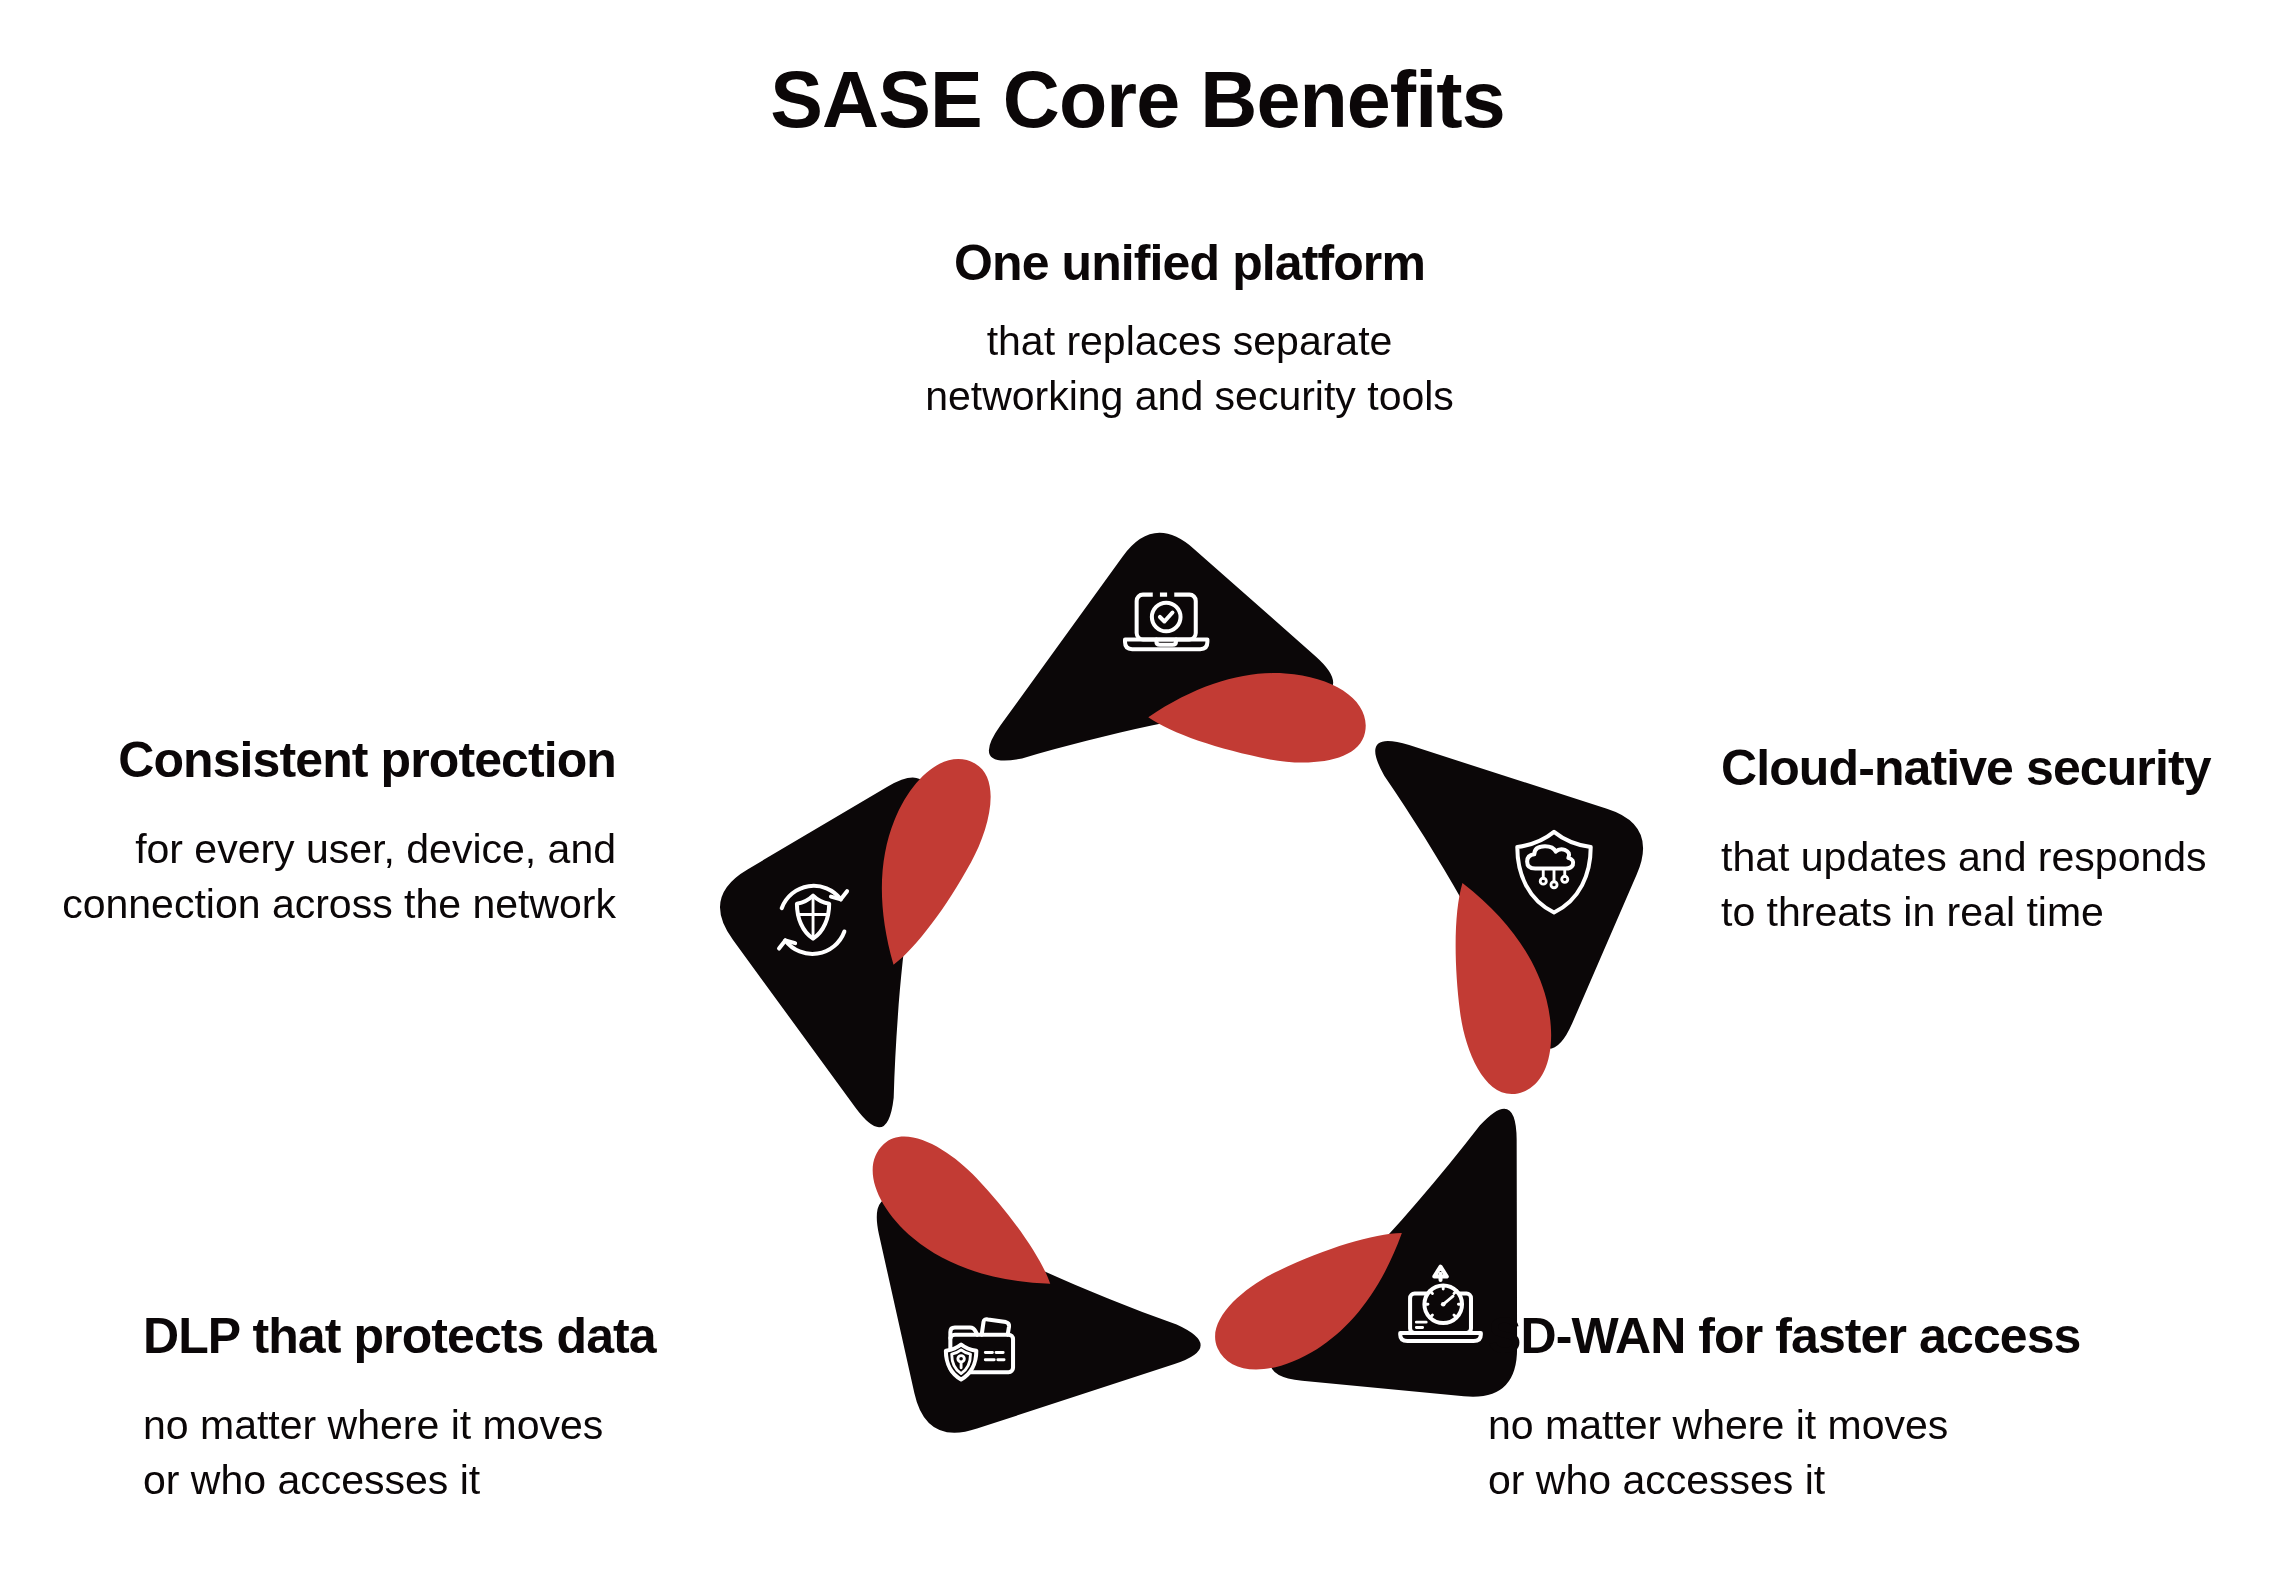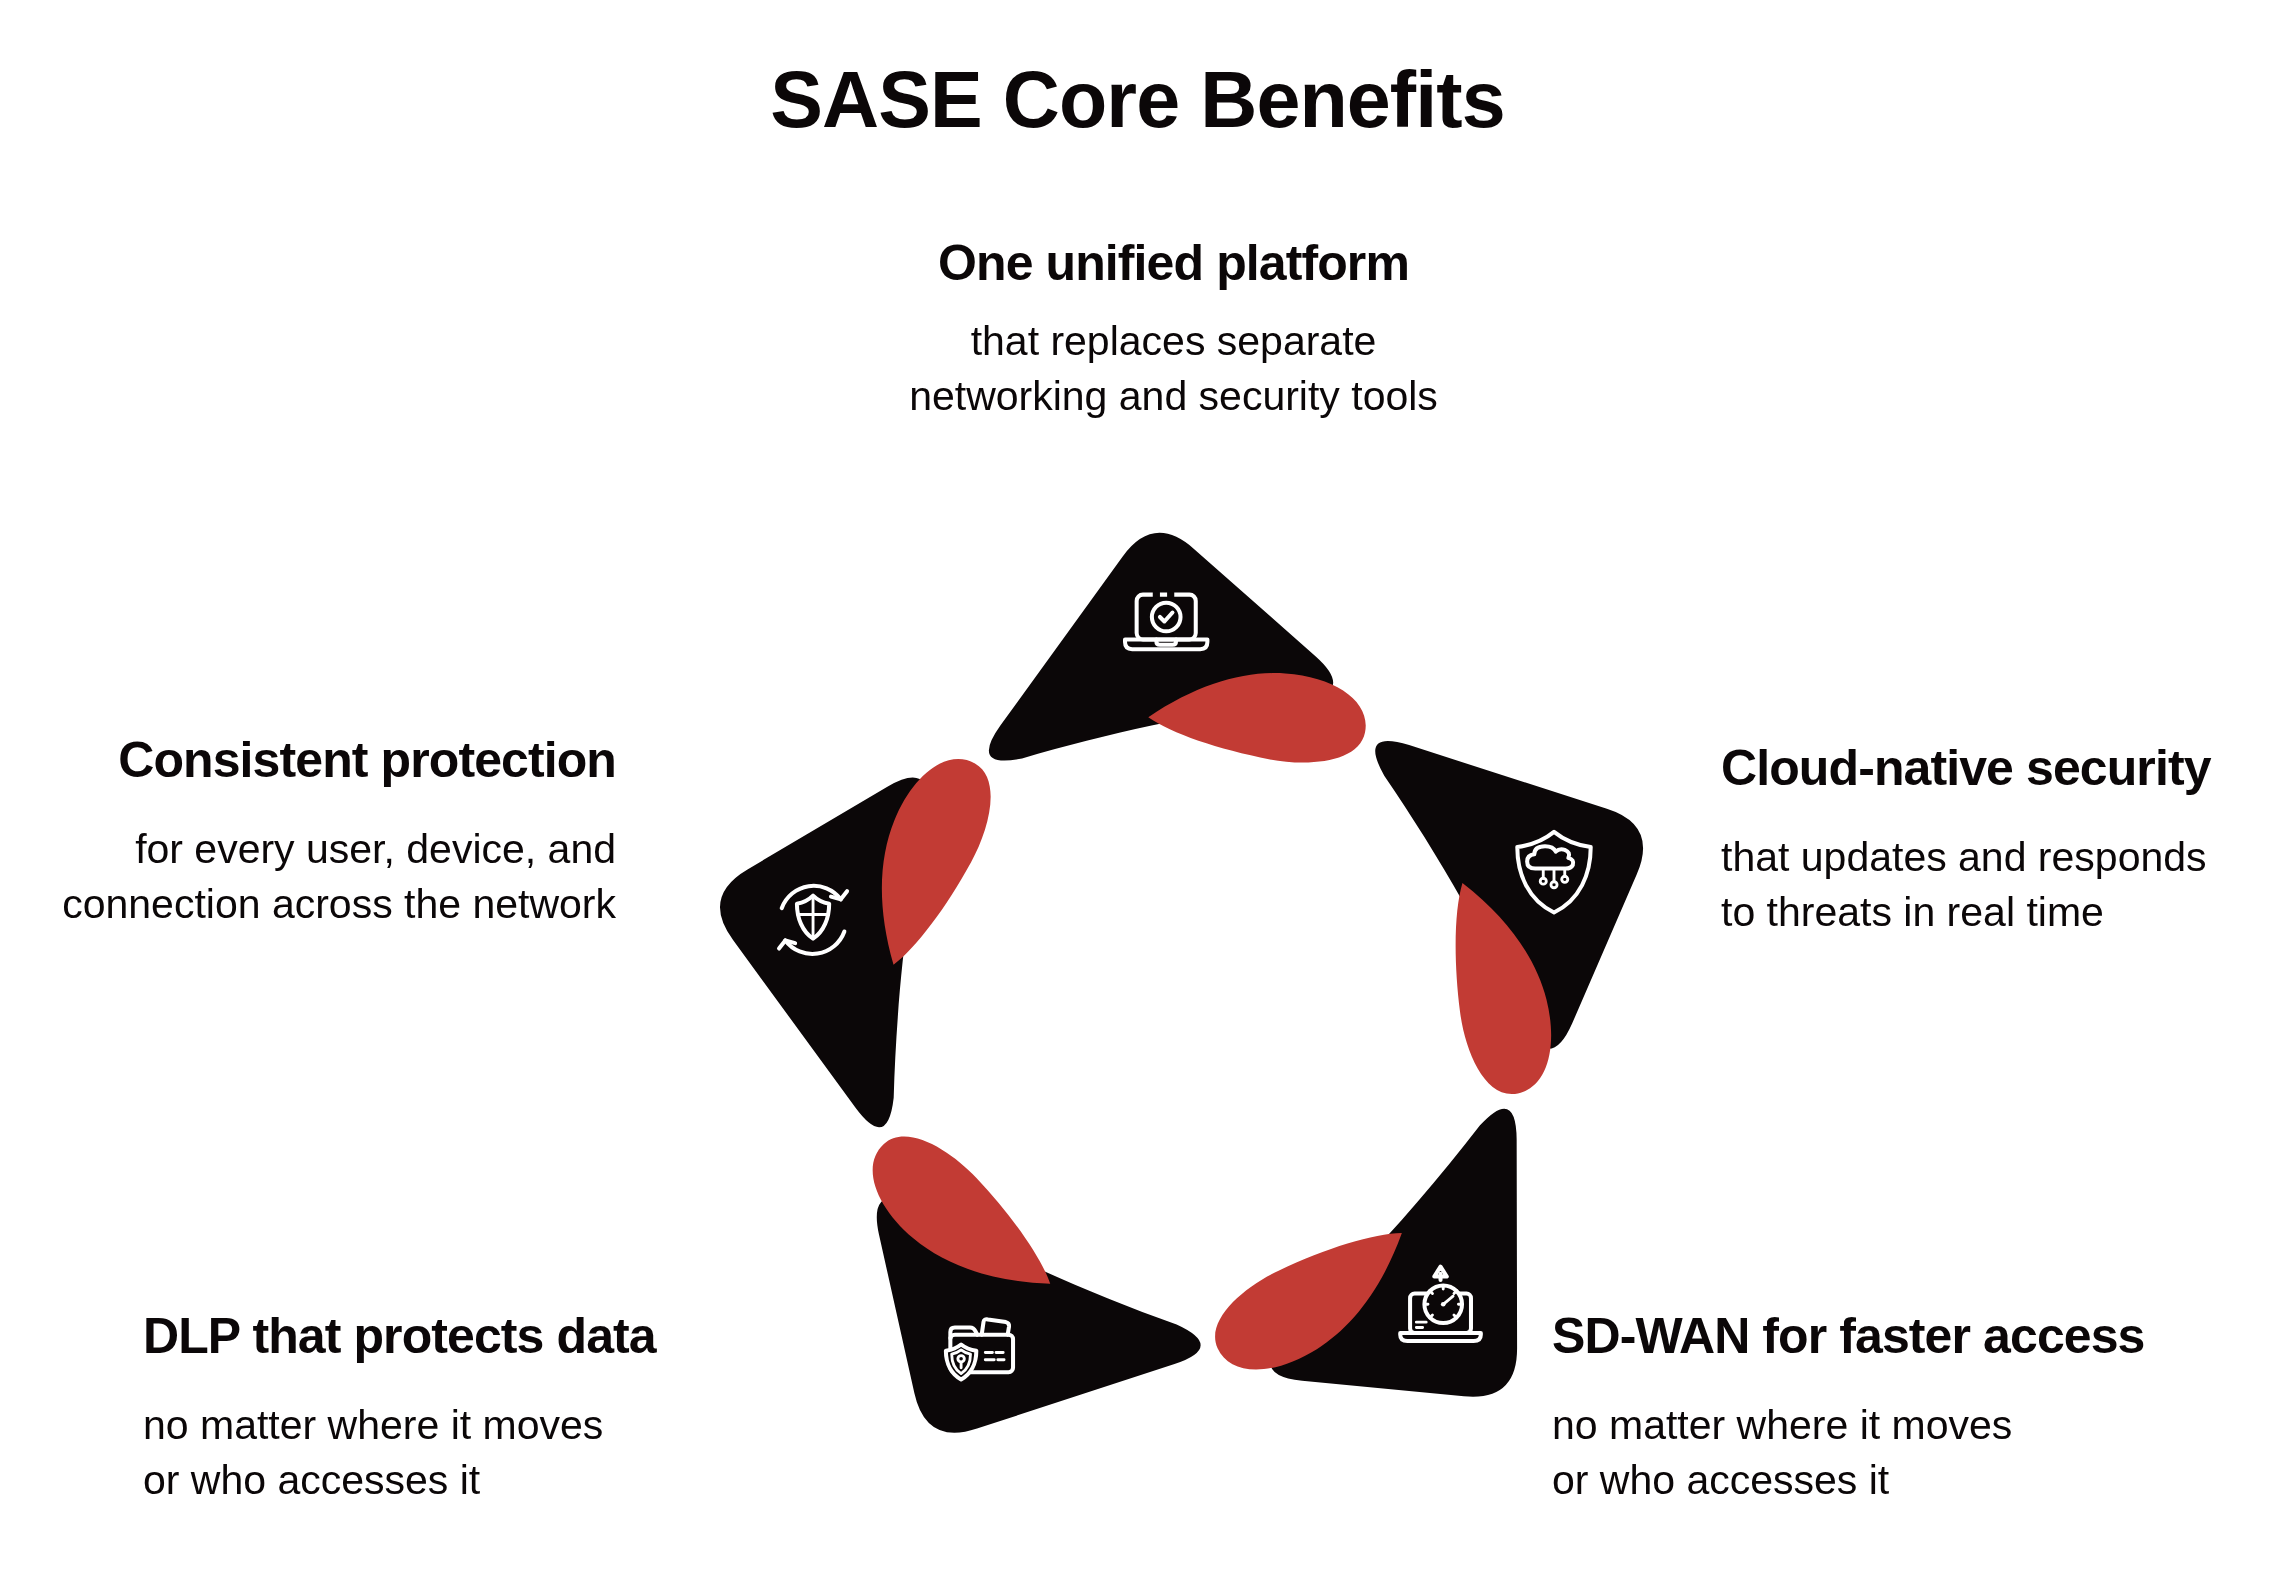--- a/index.html
+++ b/index.html
@@ -27,26 +27,26 @@
   }
   .tb{position:absolute;}
   .tb .h{
     font-size:50px;font-weight:700;letter-spacing:-0.9px;line-height:1.15;
     white-space:nowrap;
   }
   .tb .b{
     font-size:41px;font-weight:400;line-height:55px;margin-top:32px;
   }
   .tb .b div{white-space:nowrap;}
-  .tb-top{left:654px;top:235px;width:1039px;text-align:center;}
+  .tb-top{left:670px;top:235px;width:1039px;text-align:center;}
   .tb-top .b{margin-top:21.5px;}
   .tb-left{left:18px;top:732px;width:598px;text-align:right;}
   .tb-right{left:1721px;top:740px;width:564px;text-align:left;}
   .tb-bottom-left{left:143px;top:1308px;width:652px;text-align:left;}
-  .tb-bottom-right{left:1552px;top:1308px;width:734px;text-align:left;}
+  .tb-bottom-right{left:1488px;top:1308px;width:734px;text-align:left;}
 
   #diagram{position:absolute;left:0;top:0;}
   .petal-black{fill:var(--petal);}
   .petal-red{fill:var(--accent);}
   .ic{stroke:var(--icon);stroke-width:4.5;fill:none;stroke-linecap:round;stroke-linejoin:round;}
   .ic-thin{stroke-width:3.2;}
   .ic-dot{fill:var(--icon);stroke:none;}
   .ic-mask{fill:var(--petal);}
   .mask-stroke{stroke:var(--petal);stroke-width:7;fill:none;stroke-linecap:butt;}
 </style>

